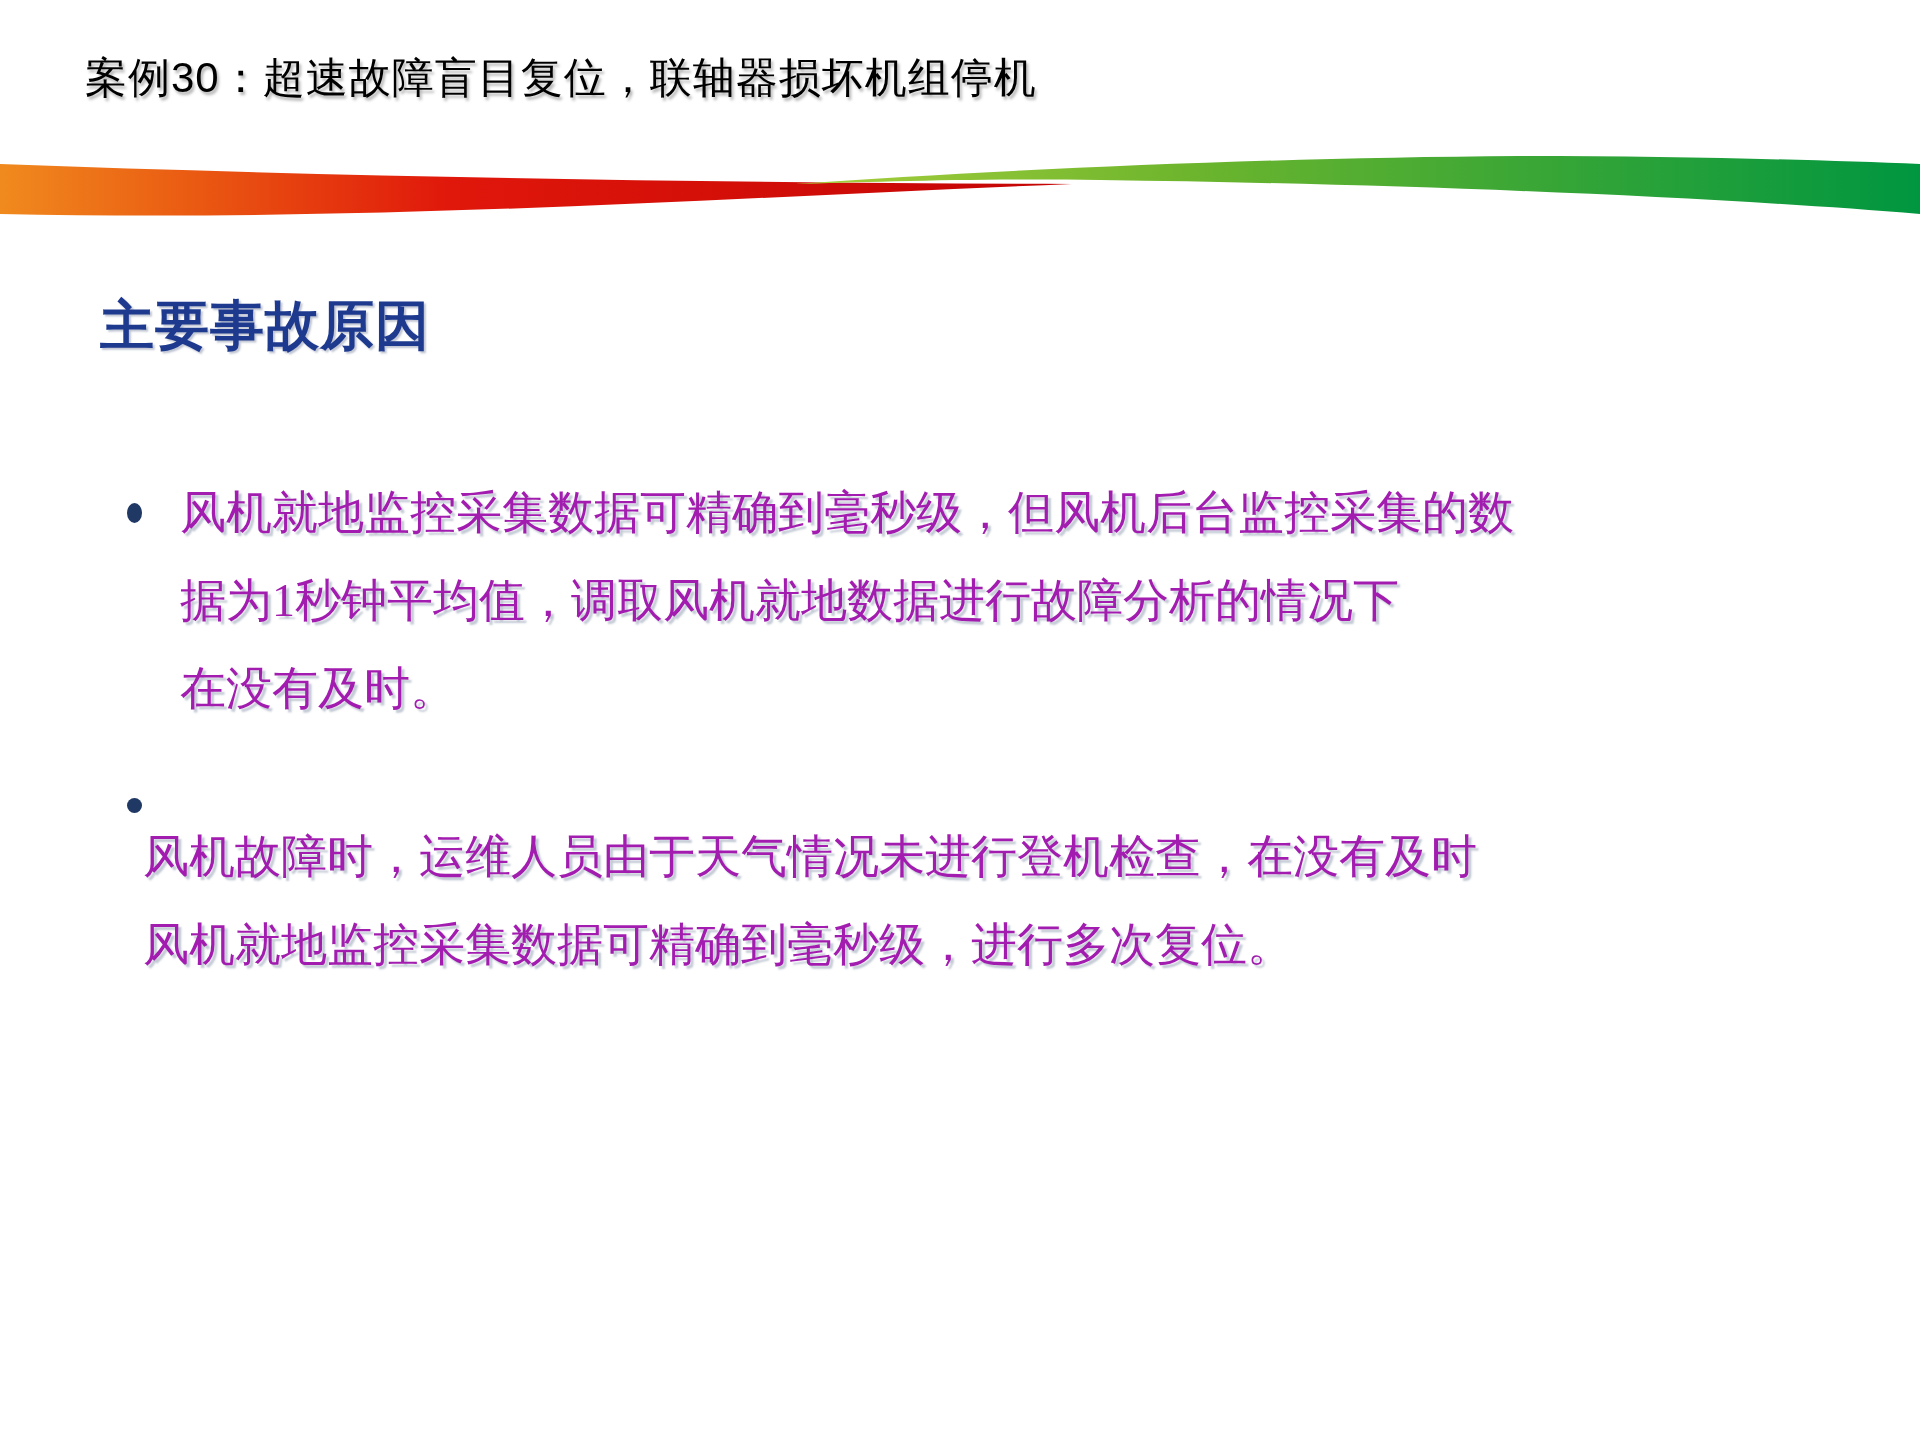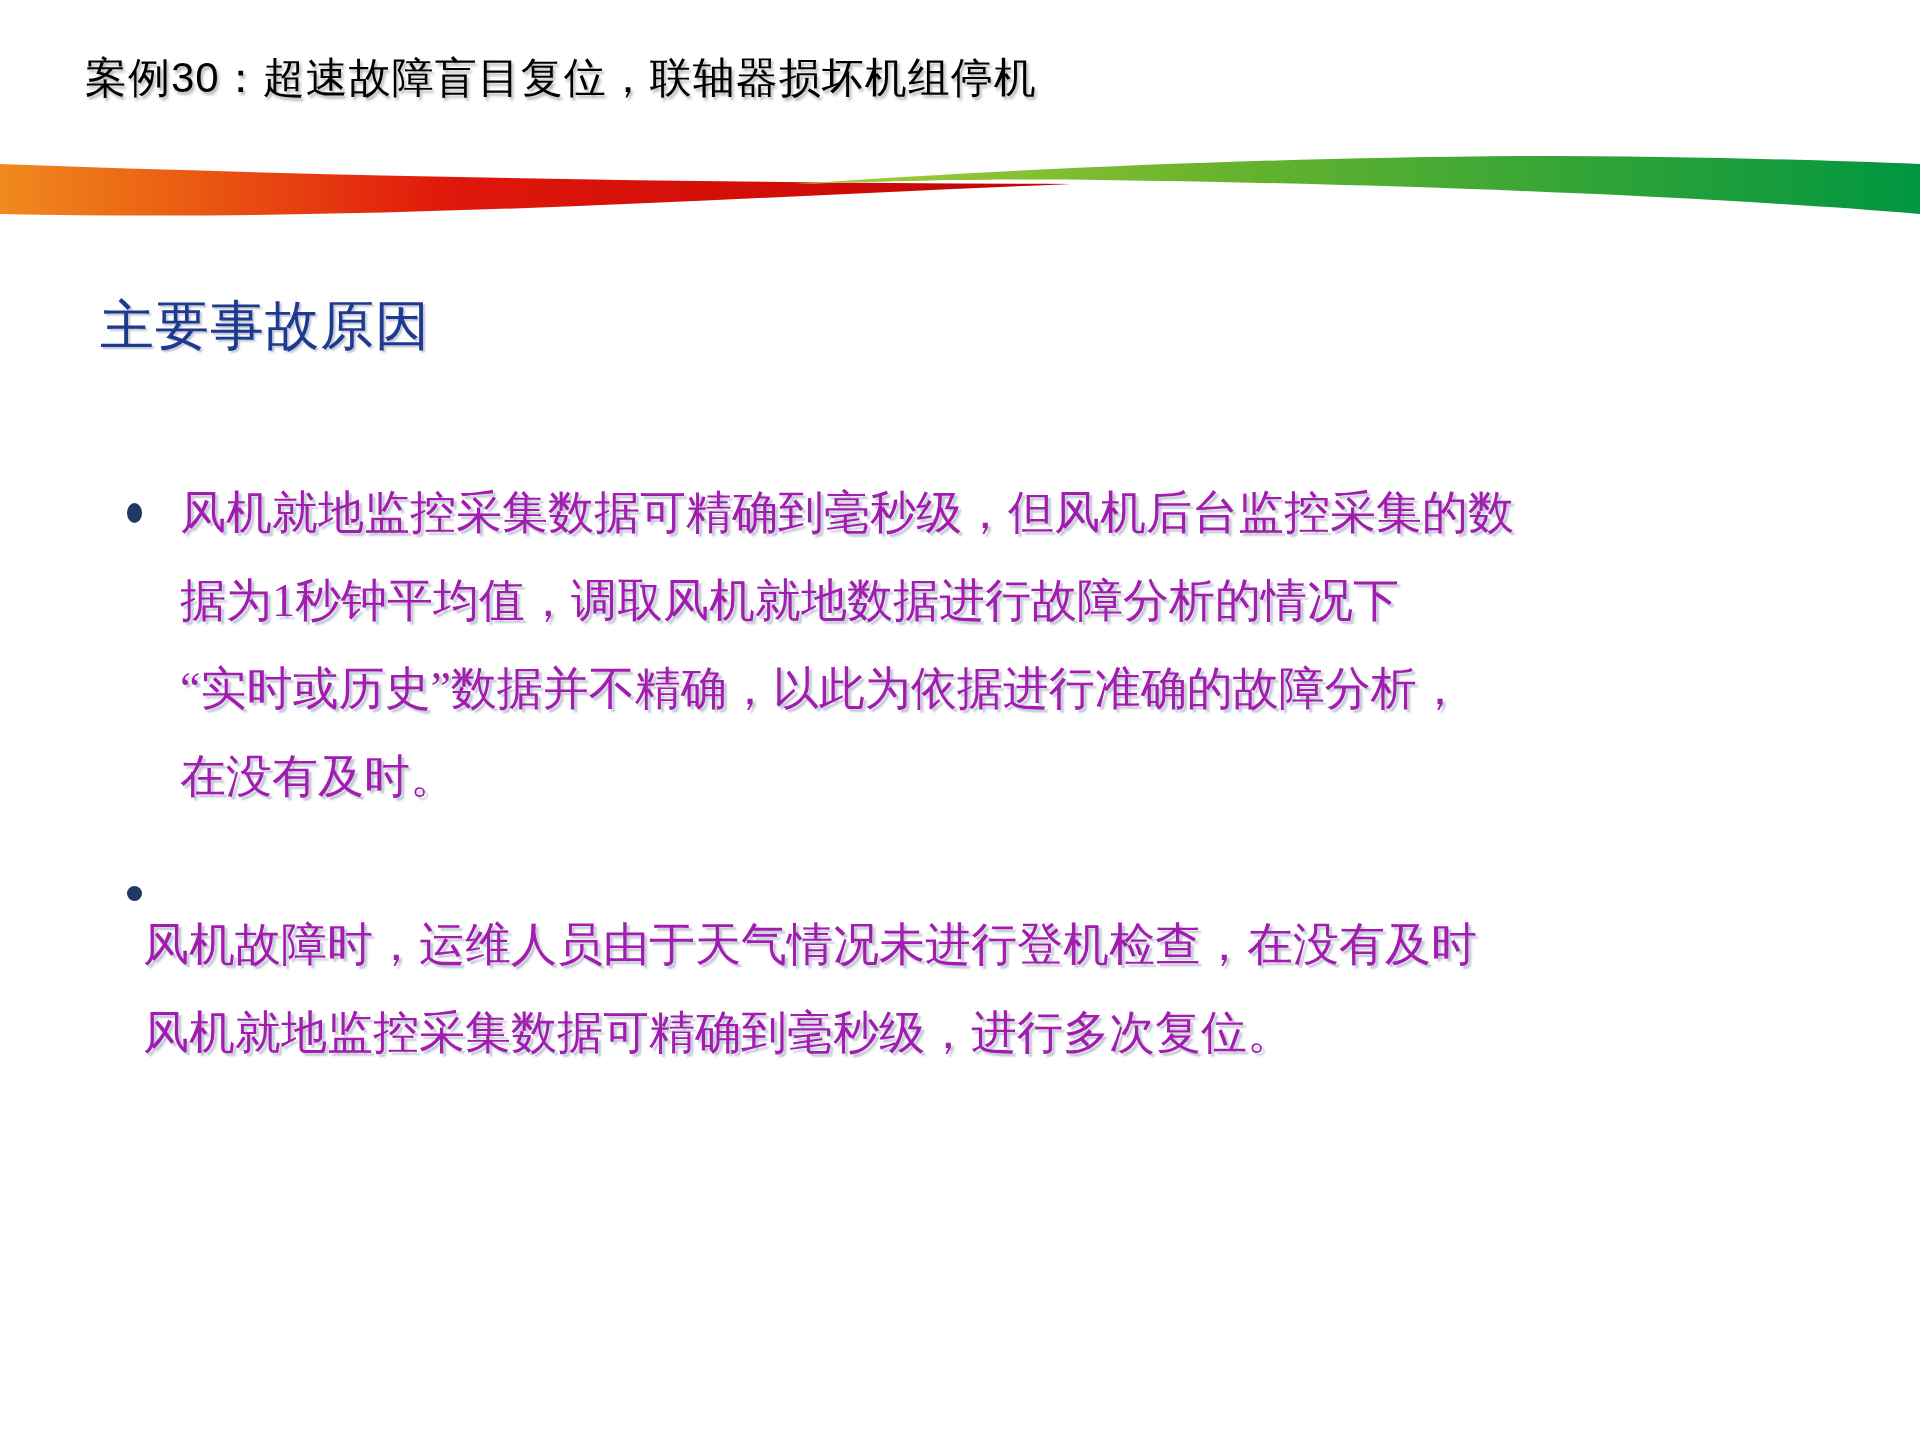--- a/index.html
+++ b/index.html
@@ -25,21 +25,21 @@
   .ribbon{
     position:absolute;
     left:0;top:0;
     width:1920px;height:1440px;
     pointer-events:none;
   }
   .section-heading{
     position:absolute;
     left:100px;top:290px;
     font-size:54px;
-    font-weight:normal;
+    font-weight:bold;
     color:#1e3a8f;
     letter-spacing:1px;
     text-shadow:2px 2px 2px rgba(130,140,165,0.50);
     white-space:nowrap;
   }
   .content{
     position:absolute;
     left:105px;top:469px;
     width:1460px;
   }
@@ -95,21 +95,20 @@
 
 <div class="section-heading">主要事故原因</div>
 
 <div class="content">
 
   <div class="bullet">
     <span class="dot"></span>
     <div class="bullet-text">
       <div class="line">风机就地监控采集数据可精确到毫秒级，但风机后台监控采集的数</div>
       <div class="line">据为1秒钟平均值，调取风机就地数据进行故障分析的情况下</div>
-      <div class="line">“实时或历史”数据并不精确，以此为依据进行准确的故障分析，</div>
       <div class="line">在没有及时。</div>
     </div>
   </div>
 
   <div class="bullet">
     <span class="dot"></span>
     <div class="bullet-text">
       <div class="line">风机故障时，运维人员由于天气情况未进行登机检查，在没有及时</div>
       <div class="line">风机就地监控采集数据可精确到毫秒级，进行多次复位。</div>
     </div>

